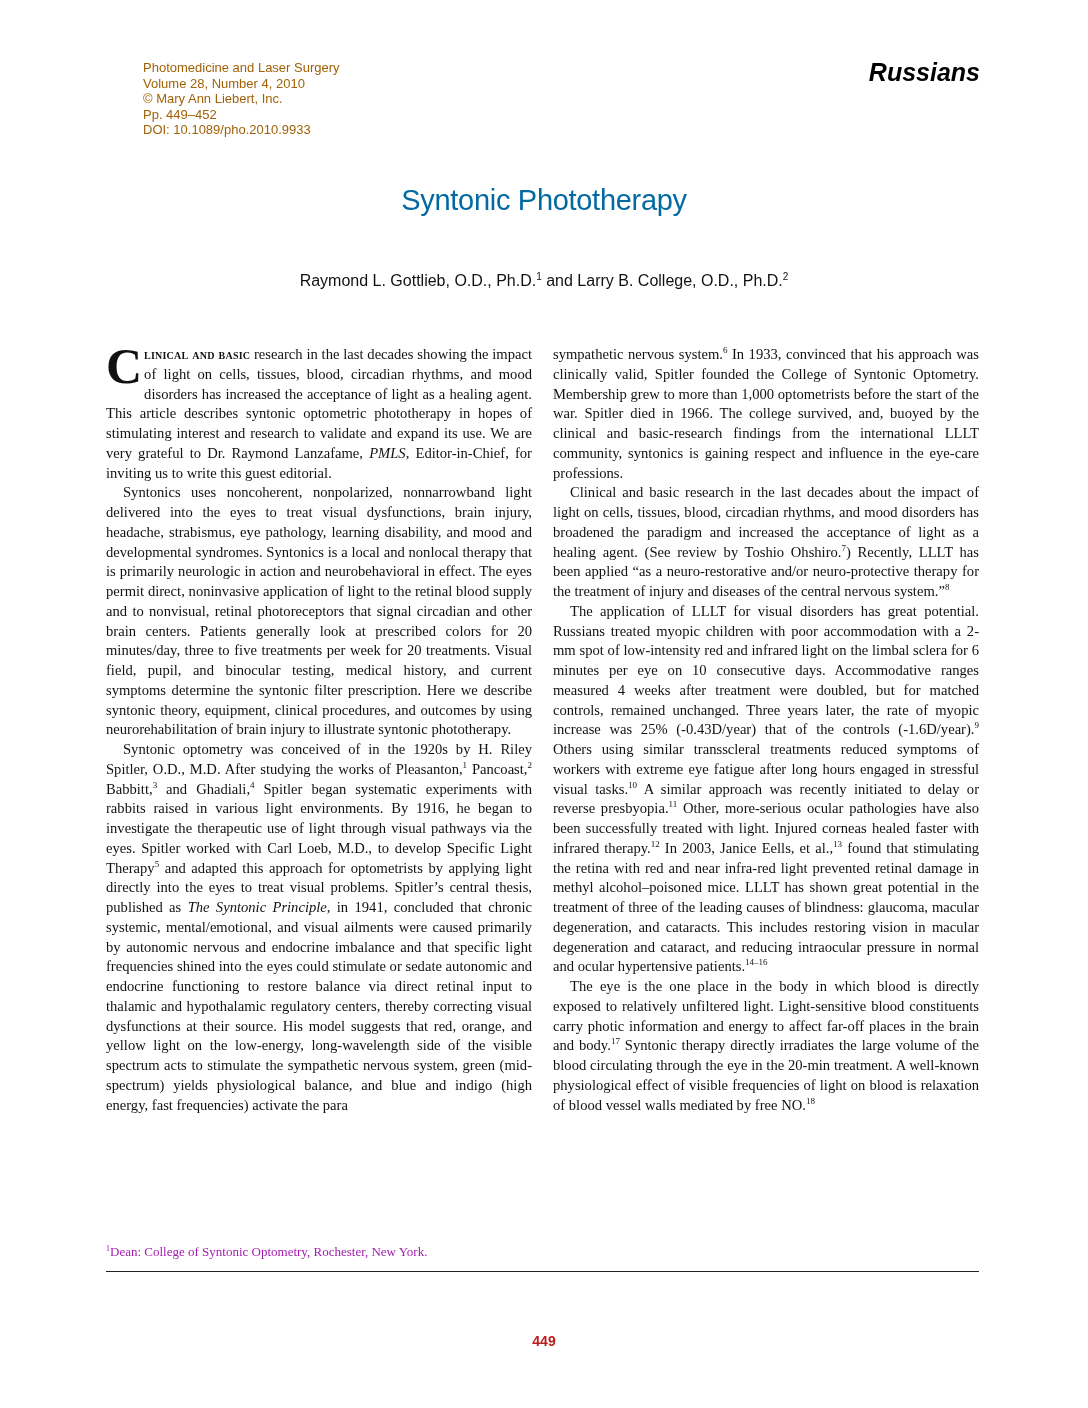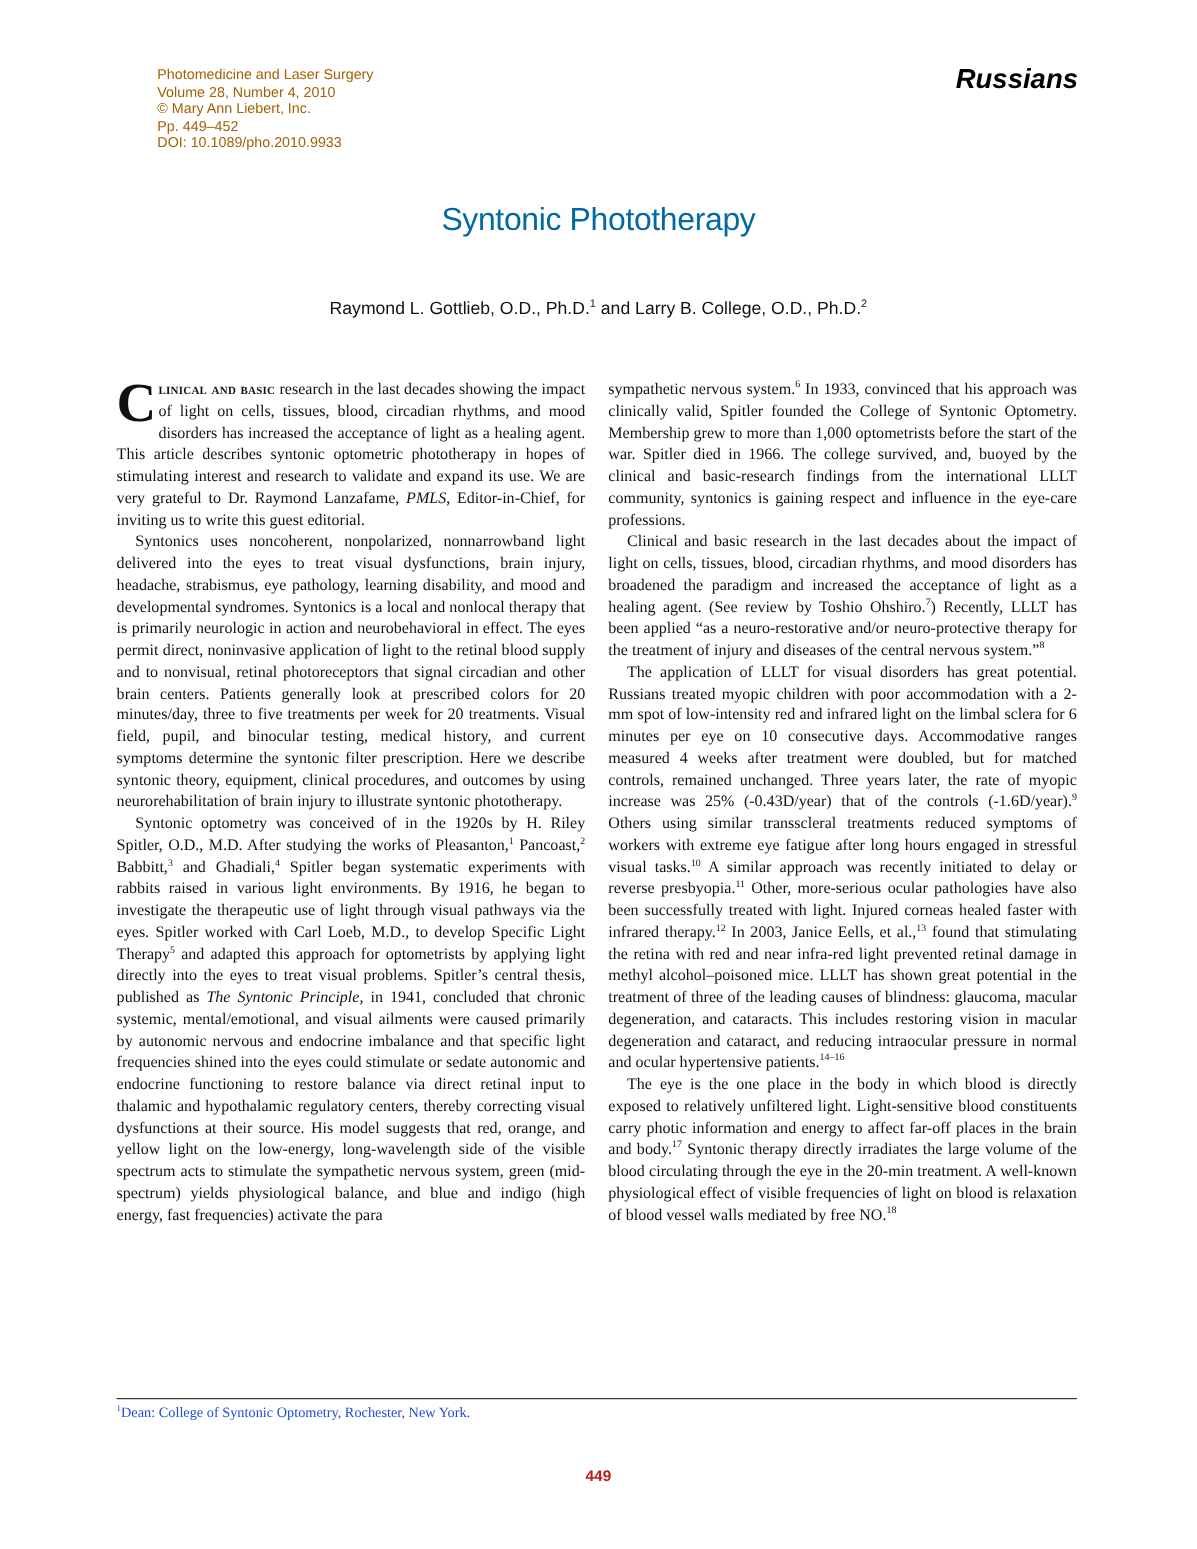--- a/index.html
+++ b/index.html
@@ -37,22 +37,22 @@
     .dropcap {
       float: left; font-size: 50px; line-height: 38px; font-weight: bold;
       margin: 2px 2px 0 0; font-family: "Liberation Serif", serif;
     }
     .smallcaps { font-variant: small-caps; font-weight: bold; letter-spacing: 0.2px; }
     .footnote-rule {
       position: absolute; left: 106px; top: 1271px; width: 873px; height: 0;
       border-top: 1px solid #222;
     }
     .footnotes {
-      position: absolute; left: 106px; top: 1276px;
-      font-family: "Liberation Serif", serif; font-size: 13px; line-height: 16px; color: #1d4ed8;
+      position: absolute; left: 106px; top: 1244px;
+      font-family: "Liberation Serif", serif; font-size: 13px; line-height: 16px; color: #a21caf;
     }
     .footnotes sup { font-size: 8px; vertical-align: 5px; line-height: 0; }
     .page-number {
       position: absolute; left: 0; right: 0; top: 1333px; text-align: center;
       font-family: "Liberation Sans", sans-serif; font-weight: bold; font-size: 14px; color: #b91c1c;
     }
   </style>
 </head>
 <body>
 

